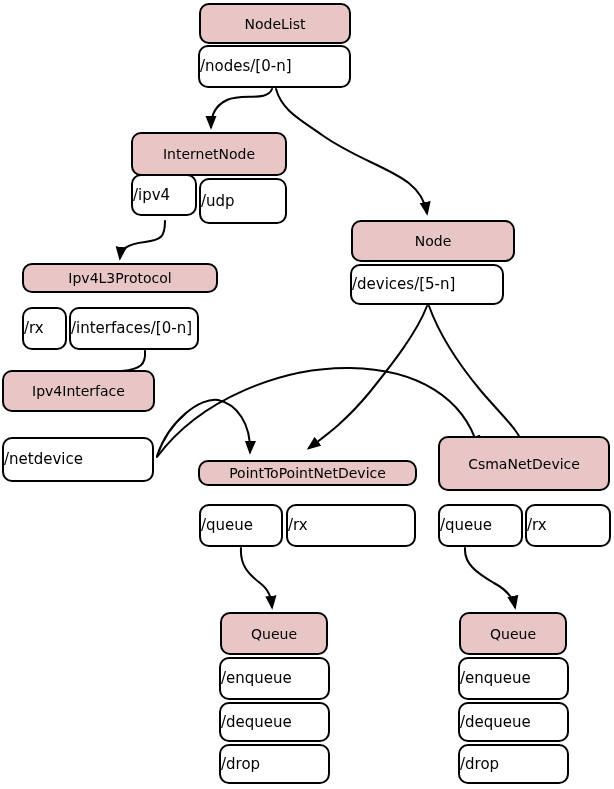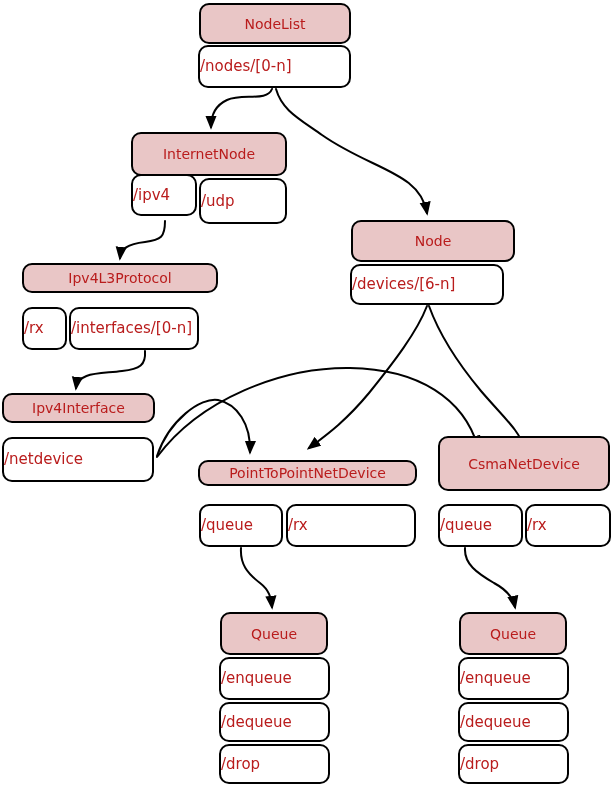--- a/index.html
+++ b/index.html
@@ -1,21 +1,21 @@
 <!DOCTYPE html>
 <html><head>
 <meta charset="utf-8">
 <style>
   html,body{margin:0;padding:0;background:#ffffff;}
   .canvas{
     position:relative;
     width:614px;height:789px;
     background:#ffffff;
     font-family:"DejaVu Sans","Liberation Sans",sans-serif;
-    color:#b91c1c;
+    color:#000000;
     overflow:hidden;
   }
   .edges{position:absolute;left:0;top:0;width:614px;height:789px;}
   .box{
     position:absolute;
     box-sizing:border-box;
     border:2px solid #000000;
     border-radius:10px;
     display:flex;
     align-items:center;
@@ -65,33 +65,33 @@
   
   <div class="grp">
     <div class="box hd" style="left:131px;top:132px;width:156px;height:44px">InternetNode</div>
     <div class="box it" style="left:131px;top:174px;width:66px;height:42px">/ipv4</div>
     <div class="box it" style="left:199px;top:178px;width:88px;height:46px">/udp</div>
   </div>
 
   
   <div class="grp">
     <div class="box hd" style="left:351px;top:220px;width:164px;height:42px">Node</div>
-    <div class="box it" style="left:350px;top:264px;width:154px;height:41px">/devices/[6-n]</div>
+    <div class="box it" style="left:350px;top:264px;width:154px;height:41px">/devices/[5-n]</div>
   </div>
 
   
   <div class="grp">
     <div class="box hd" style="left:22px;top:263px;width:196px;height:30px">Ipv4L3Protocol</div>
     <div class="box it" style="left:22px;top:307px;width:45px;height:43px">/rx</div>
     <div class="box it" style="left:69px;top:307px;width:130px;height:43px">/interfaces/[0-n]</div>
   </div>
 
   
   <div class="grp">
-    <div class="box hd" style="left:2px;top:393px;width:153px;height:30px">Ipv4Interface</div>
+    <div class="box hd" style="left:2px;top:370px;width:153px;height:42px">Ipv4Interface</div>
     <div class="box it" style="left:2px;top:437px;width:152px;height:45px">/netdevice</div>
   </div>
 
   
   <div class="grp">
     <div class="box hd" style="left:198px;top:460px;width:219px;height:26px">PointToPointNetDevice</div>
     <div class="box it" style="left:199px;top:504px;width:84px;height:43px">/queue</div>
     <div class="box it" style="left:286px;top:504px;width:130px;height:43px">/rx</div>
   </div>
 

